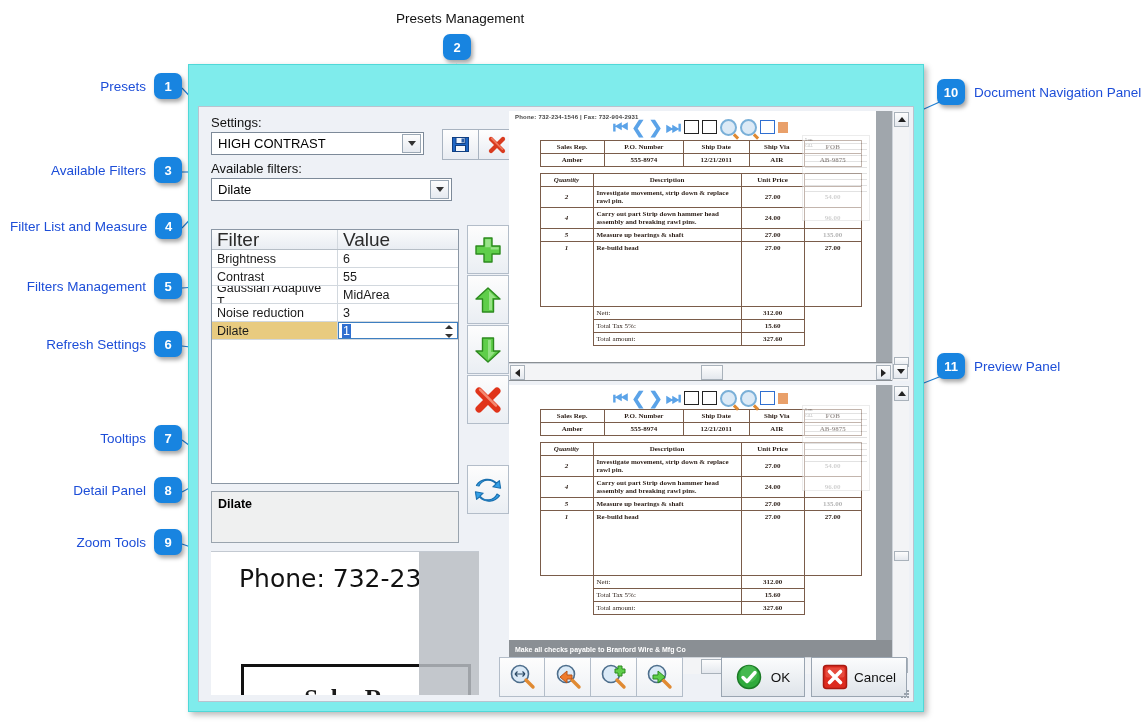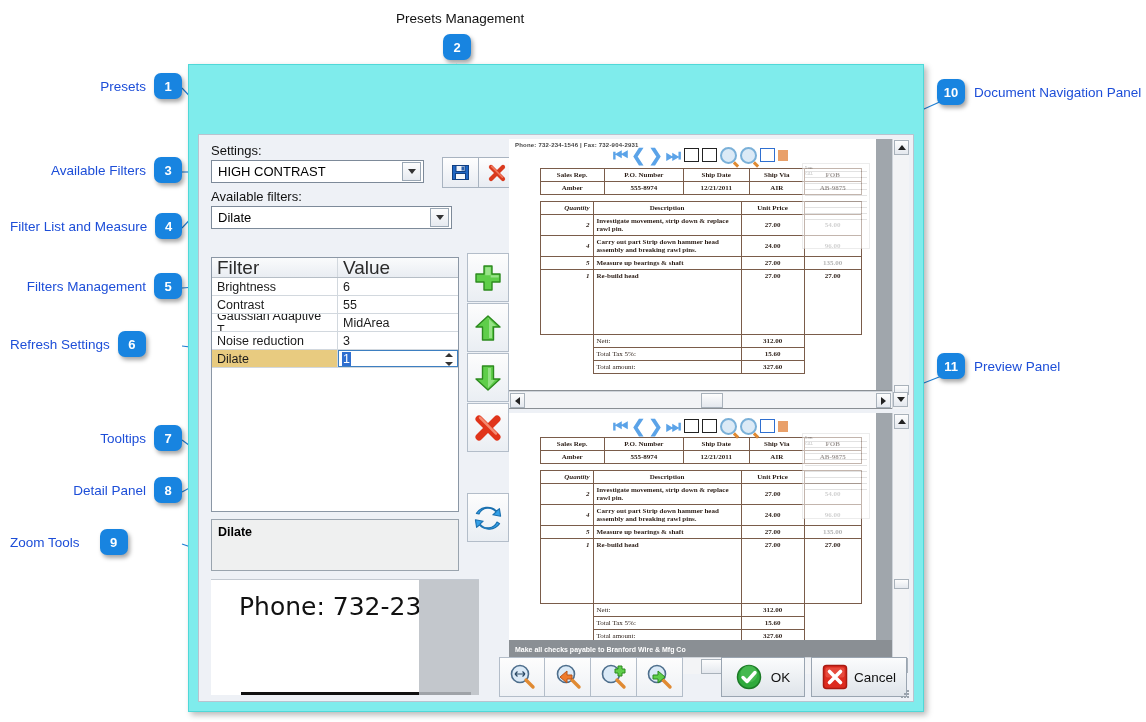--- a/index.html
+++ b/index.html
@@ -36,21 +36,21 @@
     flex:1;text-align:center;font-size:18px;color:#2b3b3b;letter-spacing:.2px;
     padding-left:120px;
   }
   .winbtn{width:40px;height:28px;display:flex;align-items:center;justify-content:center;}
   .winbtn.min span{display:block;width:13px;height:3px;background:#3a6b6b;margin-top:9px;}
   .winbtn.max span{display:block;width:14px;height:12px;border:2px solid #123;box-sizing:border-box;}
   .winbtn.close{width:56px;height:29px;background:#c75050;color:#fff;font-size:16px;margin-right:7px;}
 
   #client{
     position:absolute;left:9px;top:41px;right:9px;bottom:9px;
-    background:#eef1f6;border:1px solid #b9c3cf;box-sizing:border-box;margin-top:28px;
+    background:#eef1f6;border:1px solid #b9c3cf;box-sizing:border-box;
   }
 
   
   #leftpane{position:absolute;left:6px;top:6px;width:297px;bottom:6px;}
   .fieldlabel{font-size:13px;color:#111;margin:2px 0 2px 6px;}
   .combo{
     position:relative;height:23px;background:#fff;border:1px solid #7d8a99;
     display:flex;align-items:center;box-sizing:border-box;
   }
   .combo .cval{padding-left:6px;font-size:13px;color:#000;flex:1;overflow:hidden;}
@@ -131,21 +131,21 @@
   .mg{width:13px;height:13px;border-radius:50%;border:2px solid #7ab0d8;background:#dceaf6;position:relative;display:inline-block;}
   .mg:after{content:"";position:absolute;right:-4px;bottom:-4px;width:6px;height:3px;background:#e08a32;transform:rotate(45deg);}
 
   table.inv{border-collapse:collapse;font-family:"Liberation Serif",serif;font-size:7px;color:#2b1d16;}
   table.inv td,table.inv th{border:1px solid #7a5c4a;padding:2px 3px;}
   .inv1{width:322px;margin:4px auto 0;}
   .inv1 th{text-align:center;font-weight:bold;}
   .inv1 td{text-align:center;font-weight:bold;}
   .inv2{width:322px;margin:6px auto 0;}
   .inv2 th{text-align:center;font-weight:bold;}
-  .inv2 .qty{width:46px;text-align:right;font-weight:bold;font-style:italic;}
+  .inv2 .qty{width:46px;text-align:center;font-weight:bold;font-style:italic;}
   .inv2 .desc{font-weight:bold;}
   .inv2 .price{width:56px;text-align:center;font-weight:bold;}
   .inv2 .amt{width:50px;text-align:center;font-weight:bold;}
   .rowtall td{height:60px;vertical-align:top;}
   .ghostdoc{
     position:absolute;right:22px;top:24px;width:62px;height:80px;
     background:#fff;border:1px solid #ddd;opacity:.55;
     font-size:3px;color:#666;overflow:hidden;padding:2px;
     font-family:"Liberation Serif",serif;
   }
@@ -216,33 +216,33 @@
   <span class="cnum">3</span>
 </div>
 <div class="callout left" style="left:10px;top:213px;width:172px;justify-content:flex-end;">
   <span class="clabel">Filter List and Measure</span>
   <span class="cnum">4</span>
 </div>
 <div class="callout left" style="left:10px;top:273px;width:172px;justify-content:flex-end;">
   <span class="clabel">Filters Management</span>
   <span class="cnum">5</span>
 </div>
-<div class="callout left" style="left:10px;top:331px;width:172px;">
+<div class="callout left" style="left:10px;top:331px;width:172px;justify-content:flex-end;">
   <span class="clabel">Refresh Settings</span>
   <span class="cnum">6</span>
 </div>
 <div class="callout left" style="left:10px;top:425px;width:172px;justify-content:flex-end;">
   <span class="clabel">Tooltips</span>
   <span class="cnum">7</span>
 </div>
 <div class="callout left" style="left:10px;top:477px;width:172px;justify-content:flex-end;">
   <span class="clabel">Detail Panel</span>
   <span class="cnum">8</span>
 </div>
-<div class="callout left" style="left:10px;top:529px;width:172px;gap:12px;">
+<div class="callout left" style="left:10px;top:529px;width:172px;justify-content:flex-end;">
   <span class="clabel">Zoom Tools</span>
   <span class="cnum">9</span>
 </div>
 
 <div style="position:absolute;left:396px;top:11px;font-size:13.5px;color:#111;">Presets Management</div>
 <div class="callout right" style="left:443px;top:34px;">
   <span class="cnum">2</span>
 </div>
 
 <div class="callout right" style="left:937px;top:79px;">

